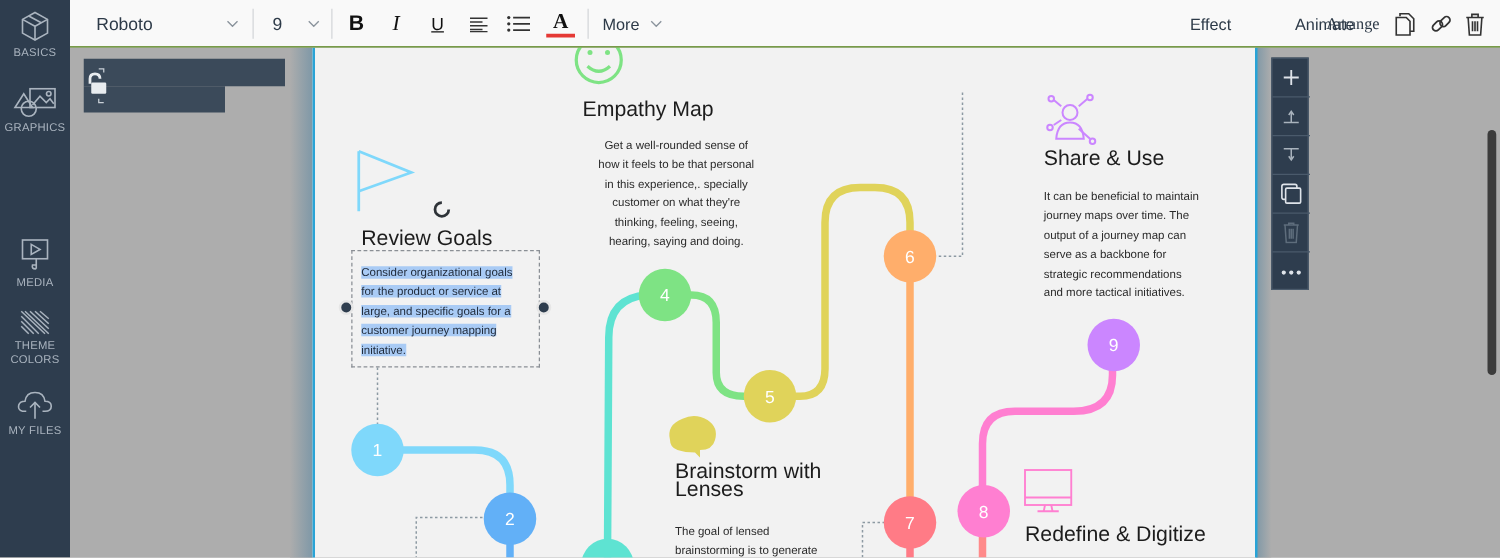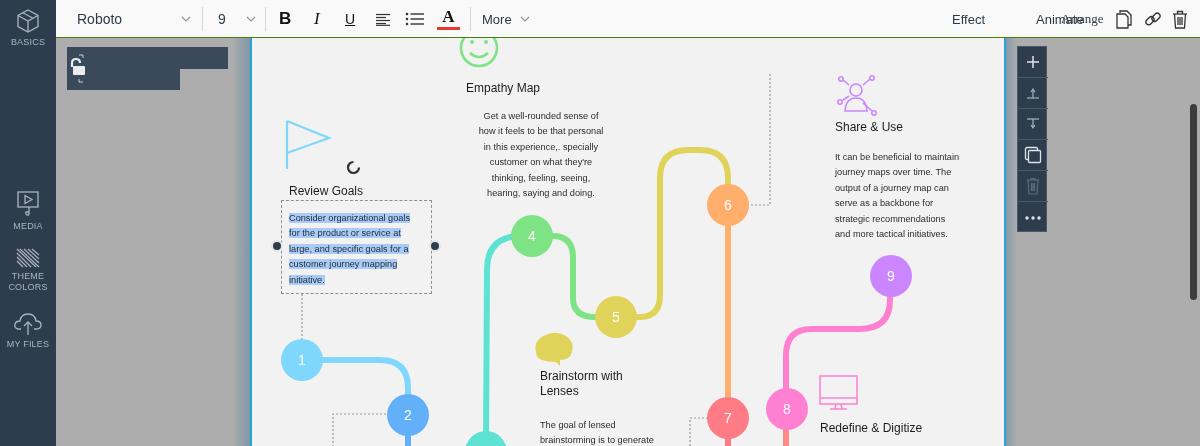--- a/index.html
+++ b/index.html
@@ -27,21 +27,21 @@
 
   
   .page { position: absolute; left: 250px; top: 38px; width: 755px; height: 420px; background: #f2f2f2; z-index: 1; }
   .page-shadow-l { position: absolute; left: 232px; top: 38px; width: 18px; height: 420px; background: linear-gradient(to right, #adadad, #7f98a7); z-index: 1; }
   .page-edge-l { position: absolute; left: 250px; top: 38px; width: 2px; height: 420px; background: #29a3d6; z-index: 2; }
   .page-shadow-r { position: absolute; left: 1005px; top: 38px; width: 12px; height: 420px; background: linear-gradient(to right, #7f98a7, #adadad); z-index: 1; }
   .page-edge-r { position: absolute; left: 1004px; top: 38px; width: 2px; height: 420px; background: #29a3d6; z-index: 2; }
 
   .svgcanvas { position: absolute; left: 0; top: 0; width: 1200px; height: 446px; z-index: 2; pointer-events: none; }
   .txt { position: absolute; z-index: 3; color: #1e1e1e; }
-  .h { font-size: 12px; line-height: 16px; color: #1c1c1c; }
+  .h { font-size: 17px; line-height: 16px; color: #1c1c1c; }
   .p { font-size: 9.2px; line-height: 15.4px; color: #2b2b2b; }
 
   .node { position: absolute; border-radius: 50%; color: #fff; font-size: 14px; display: flex; align-items: center; justify-content: center; z-index: 3; cursor: pointer; }
 
   
   .selbox { position: absolute; left: 281px; top: 200px; width: 151px; height: 94px; border: 1px dashed #8a8f95; z-index: 3; }
   .seltext { position: absolute; left: 289px; top: 211px; width: 140px; font-size: 9.2px; line-height: 15.4px; color: #1f2a3a; z-index: 4; }
   .seltext span.hl { background: #a9cbf5; }
   .handle { position: absolute; width: 12px; height: 12px; border-radius: 50%; background: #2e3d4e; border: 2px solid #e6e6e6; z-index: 5; cursor: ew-resize; }
 
@@ -59,20 +59,30 @@
 
   <div class="sidebar">
     <div class="side-item" style="top:8px;">
       <svg width="26" height="26" viewBox="0 0 26 26" fill="none" stroke="#aab4bf" stroke-width="1.3">
           <path d="M13 2 L23 7.5 L23 18.5 L13 24 L3 18.5 L3 7.5 Z"></path>
           <path d="M3 7.5 L13 13 L23 7.5"></path>
           <path d="M13 13 L13 24"></path>
           <path d="M8 4.8 L18 10.2"></path>
         </svg>
       <span class="lbl">BASICS</span>
+    </div>
+    <div class="side-item" style="top:68px;">
+      <svg width="36" height="26" viewBox="0 0 36 26" fill="none" stroke="#aab4bf" stroke-width="1.3">
+          <path d="M2 18 L9 7 L16 18 Z"></path>
+          <circle cx="13" cy="19" r="6"></circle>
+          <rect x="14" y="3" width="20" height="15"></rect>
+          <path d="M16 16 L22 9 L27 14 L30 11 L33 15"></path>
+          <circle cx="29" cy="7" r="1.8"></circle>
+        </svg>
+      <span class="lbl">GRAPHICS</span>
     </div>
     <div class="side-item" style="top:190px;">
       <svg width="26" height="28" viewBox="0 0 26 28" fill="none" stroke="#aab4bf" stroke-width="1.3">
           <rect x="3" y="2" width="20" height="15"></rect>
           <path d="M10 5.5 L17 9.5 L10 13.5 Z"></path>
           <path d="M14 17 L14 25"></path>
           <path d="M14 25 Q10 25.5 11 22 L14 22"></path>
         </svg>
       <span class="lbl">MEDIA</span>
     </div>

